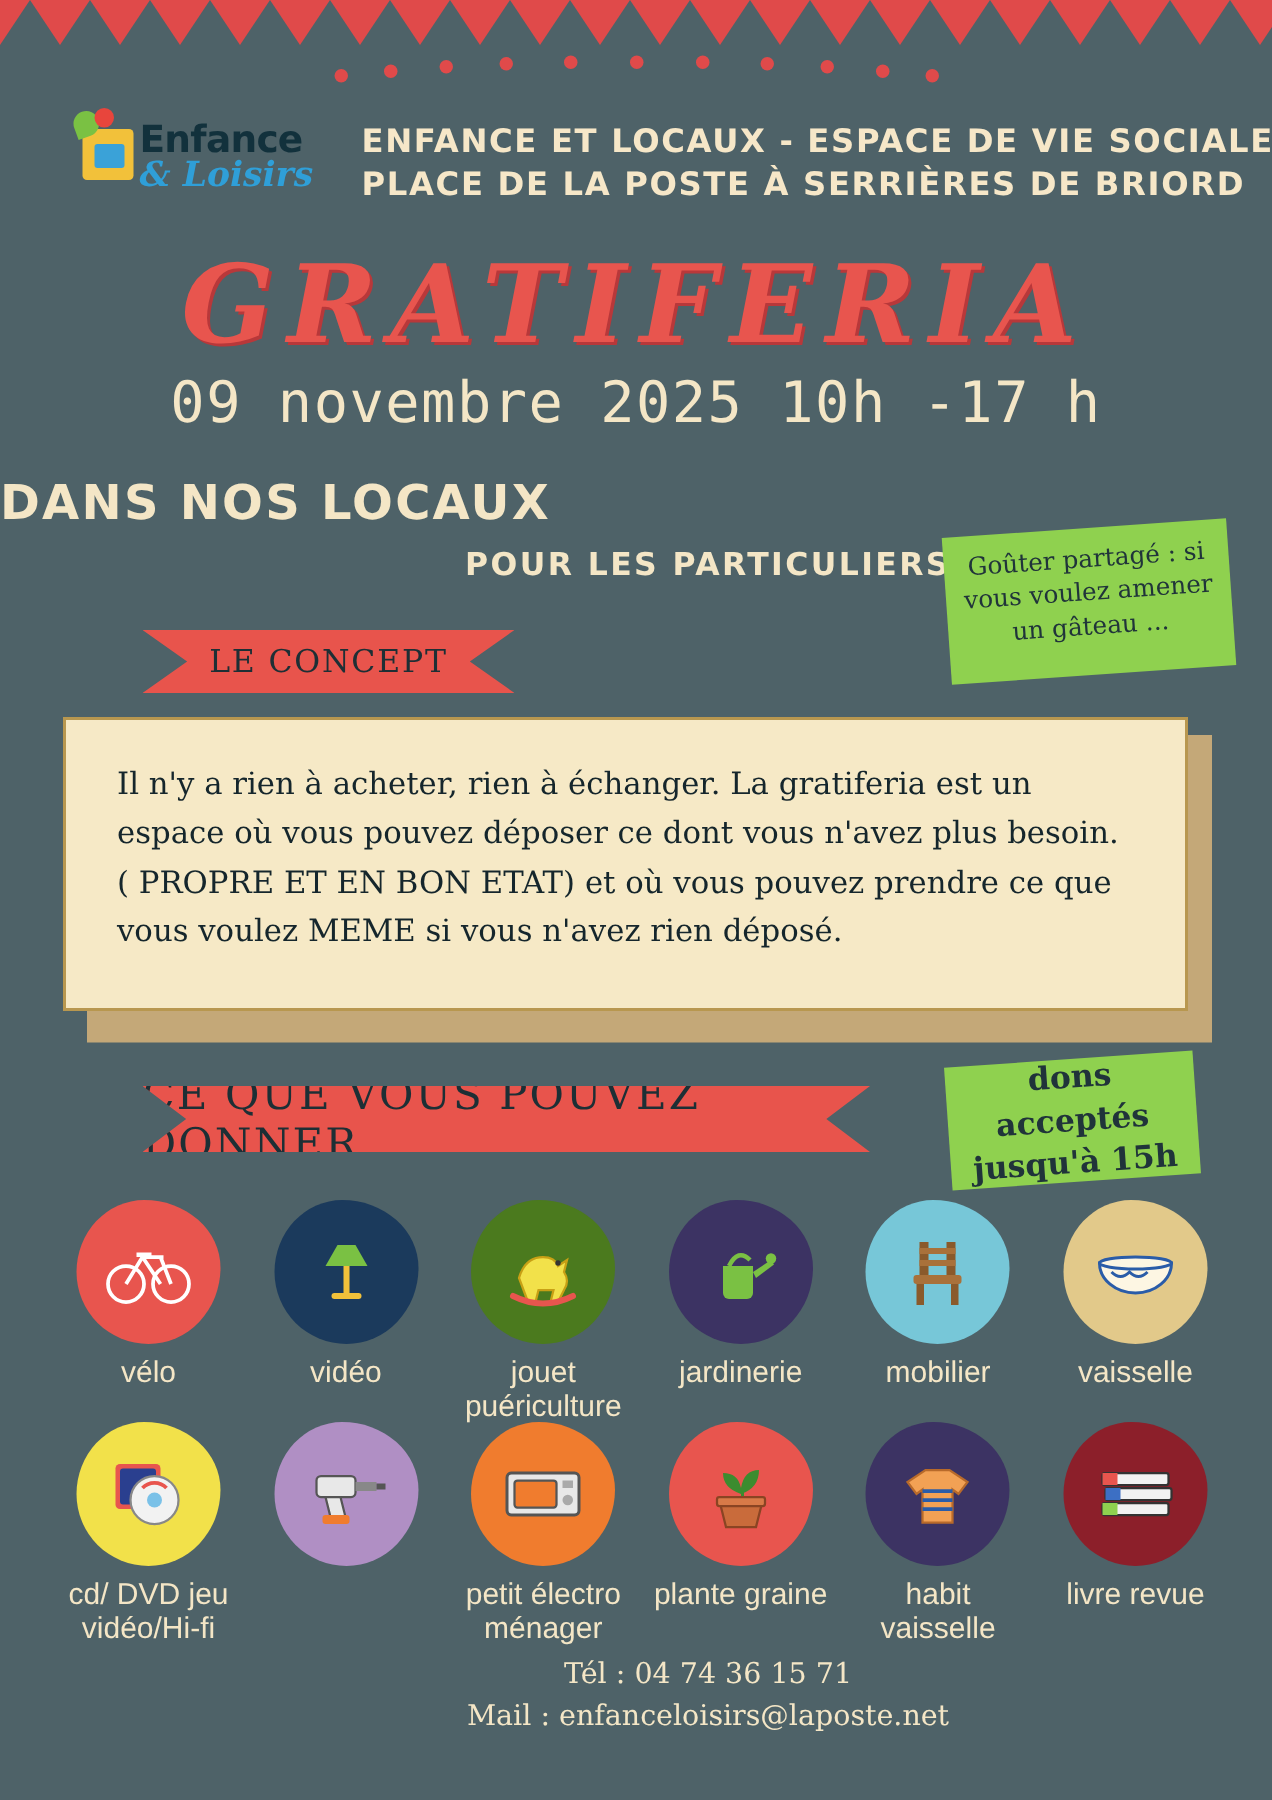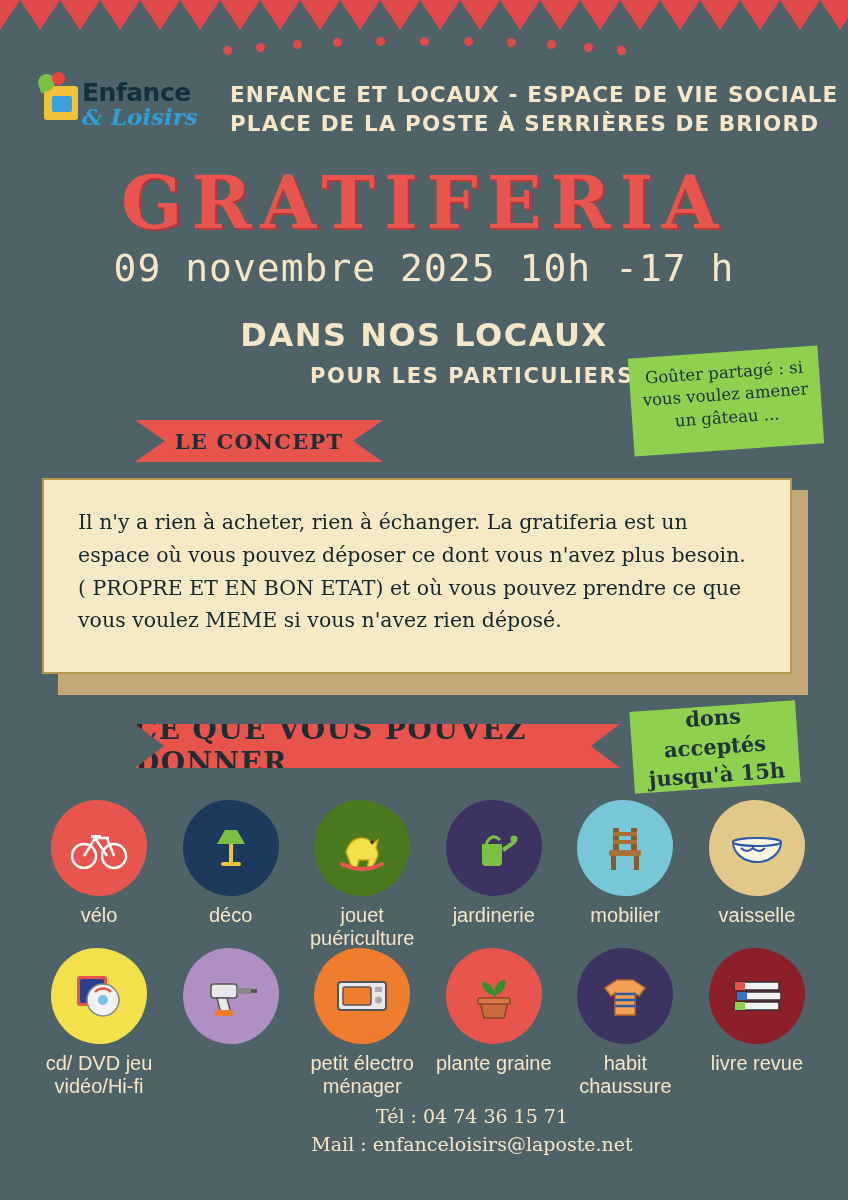--- a/index.html
+++ b/index.html
@@ -45,21 +45,21 @@
     background: #e04a4a;
   }
 
   
   .header {
     position: absolute;
     top: 70px;
     left: 0; width: 848px;
     display: flex;
     align-items: flex-start;
-    padding-left: 38px;
+    padding-left: 49px;
     box-sizing: border-box;
   }
   .logo {
     width: 180px;
     height: 62px;
     position: relative;
     flex: none;
     margin-top: 2px;
   }
   .logo .sq {
@@ -129,38 +129,39 @@
     position: absolute;
     top: 160px; left: 0;
     width: 848px;
     text-align: center;
     font-family: "DejaVu Serif", serif;
     font-weight: bold;
     font-size: 72px;
     letter-spacing: 9px;
     color: #e8554e;
     text-shadow: 2px 2px 0 #b8383a;
+    font-style: italic;
   }
 
   .dateline {
     position: absolute;
     top: 246px; left: 0;
     width: 848px;
     text-align: center;
     font-family: "DejaVu Sans Mono", monospace;
     font-size: 38px;
     letter-spacing: 1px;
     color: #f4e6c6;
   }
 
   .locaux {
     position: absolute;
     top: 316px; left: 0;
     width: 848px;
-    text-align: center;
+    text-align: left;
     font-family: "DejaVu Sans", sans-serif;
     font-weight: bold;
     font-size: 32px;
     letter-spacing: 1.5px;
     color: #f4e6c6;
   }
   .particuliers {
     position: absolute;
     top: 364px; left: 0;
     width: 848px;
@@ -200,26 +201,25 @@
     align-items: center;
     justify-content: center;
   }
 
   
   .ribbon {
     position: absolute;
     background: #e8544c;
     color: #1d2f35;
     font-family: "DejaVu Serif", serif;
-    font-weight: bold;
+    font-weight: normal;
     display: flex;
     align-items: center;
     justify-content: center;
     box-sizing: border-box;
-    margin-left: 40px;
   }
   .ribbon:before,
   .ribbon:after {
     content: "";
     position: absolute;
     top: 0;
     width: 0; height: 0;
     border-top: 0 solid transparent;
   }
   .ribbon-concept {
@@ -385,21 +385,21 @@
       <div class="cat-label">vélo</div>
     </div>
     <div class="cat">
       <div class="blob" style="background: rgb(27, 58, 92);">
         <svg width="60" height="60" viewBox="0 0 60 60">
           <path d="M16 26 L44 26 L36 12 L24 12 Z" fill="#7ac143"></path>
           <rect x="28" y="26" width="4" height="18" fill="#f2c13a"></rect>
           <rect x="20" y="44" width="20" height="4" rx="2" fill="#f2c13a"></rect>
         </svg>
       </div>
-      <div class="cat-label">déco</div>
+      <div class="cat-label">vidéo</div>
     </div>
     <div class="cat">
       <div class="blob" style="background: rgb(75, 122, 30);">
         <svg width="60" height="60" viewBox="0 0 60 60">
           <path d="M14 34 q4 -14 16 -14 q8 0 10 6 l6 -4 l-2 8 q4 6 0 12 l-4 8 l-5 0 l2 -8 l-10 0 l-2 8 l-5 0 z" fill="#f2e14a" stroke="#c8a015" stroke-width="1.5"></path>
           <circle cx="40" cy="24" r="1.8" fill="#333"></circle>
           <path d="M10 46 q20 10 40 0" stroke="#e8554e" stroke-width="4" fill="none" stroke-linecap="round"></path>
         </svg>
       </div>
       <div class="cat-label">jouet puériculture</div>
@@ -486,21 +486,21 @@
       </div>
       <div class="cat-label">plante graine</div>
     </div>
     <div class="cat">
       <div class="blob" style="background: rgb(60, 51, 99);">
         <svg width="60" height="60" viewBox="0 0 60 60">
           <path d="M22 14 h16 l12 8 l-6 8 l-4 -3 v22 h-20 v-22 l-4 3 l-6 -8 z" fill="#f2a154" stroke="#b86a2a" stroke-width="1.5"></path>
           <path d="M20 28 h20 M20 34 h20 M20 40 h20" stroke="#2a5ca8" stroke-width="2.5"></path>
         </svg>
       </div>
-      <div class="cat-label">habit chaussure</div>
+      <div class="cat-label">habit vaisselle</div>
     </div>
     <div class="cat">
       <div class="blob" style="background: rgb(140, 31, 42);">
         <svg width="60" height="60" viewBox="0 0 60 60">
           <rect x="8" y="16" width="44" height="8" rx="1.5" fill="#f2f2f2" stroke="#333" stroke-width="1.5"></rect>
           <rect x="8" y="16" width="10" height="8" fill="#e8554e"></rect>
           <rect x="10" y="26" width="44" height="8" rx="1.5" fill="#f2f2f2" stroke="#333" stroke-width="1.5"></rect>
           <rect x="10" y="26" width="10" height="8" fill="#3c6fc4"></rect>
           <rect x="8" y="36" width="44" height="8" rx="1.5" fill="#f2f2f2" stroke="#333" stroke-width="1.5"></rect>
           <rect x="8" y="36" width="10" height="8" fill="#8fd14f"></rect>

